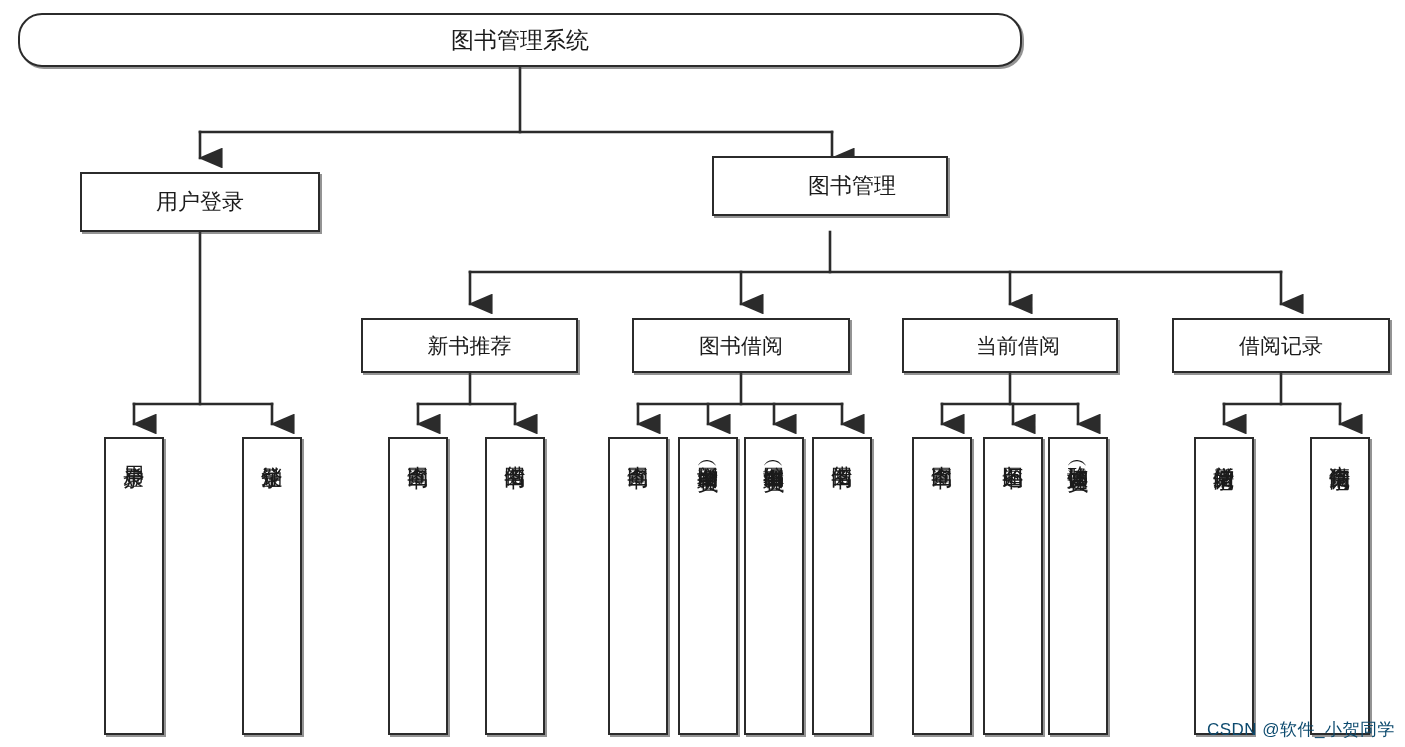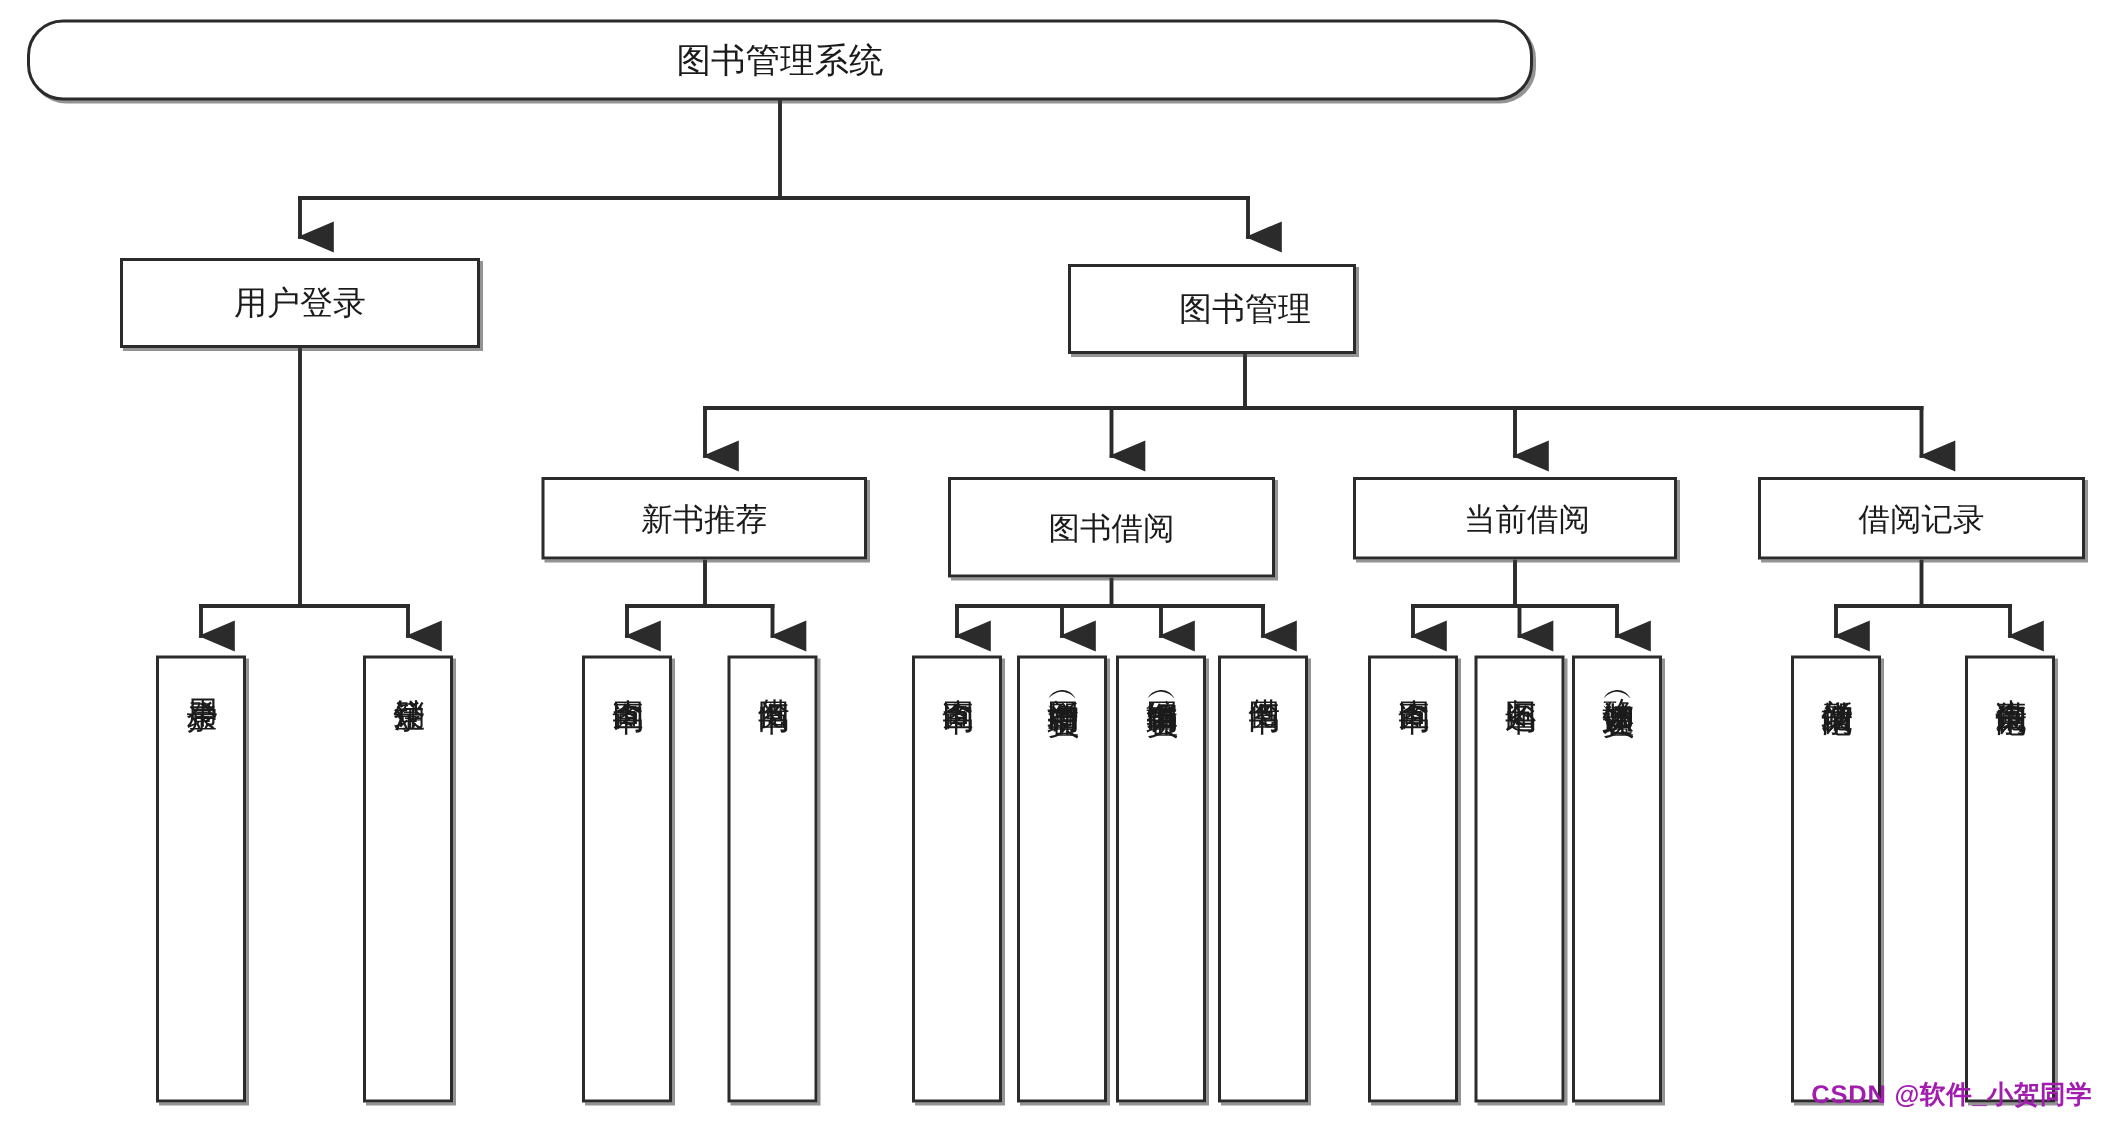--- a/index.html
+++ b/index.html
@@ -61,24 +61,23 @@
     color: #1b1b1b;
   }
   .leaf-tall .vlabel {
     font-size: 21px;
   }
   #watermark {
     position: absolute;
     right: 10px;
     bottom: 6px;
     font-size: 17px;
-    color: #a21caf;
+    color: #0c4a6e;
     white-space: nowrap;
     letter-spacing: 0.5px;
-    font-weight: bold;
   }
 </style>
 </head>
 <body>
 
 <div id="canvas">
 
   <svg id="wires" viewBox="0 0 1405 747" width="1405" height="747" xmlns="http://www.w3.org/2000/svg">
     <defs>
       <marker id="arrow" viewBox="0 0 10 12" refX="5" refY="11" markerWidth="9" markerHeight="11" orient="auto-start-reverse">
@@ -134,28 +133,28 @@
     </g>
   </svg>
 
   <div class="node root" style="left: 18px; top: 13px; width: 1004px; height: 54px;">
     <span>图书管理系统</span>
   </div>
 
   <div class="node level2" style="left: 80px; top: 172px; width: 240px; height: 60px;">
     <span>用户登录</span>
   </div>
-  <div class="node level2" style="left: 712px; top: 176px; width: 192px; height: 60px; padding-left: 44px;">
+  <div class="node level2" style="left: 712px; top: 156px; width: 236px; height: 60px; padding-left: 44px;">
     <span>图书管理</span>
   </div>
 
   <div class="node level3" style="left: 361px; top: 318px; width: 217px; height: 55px;">
     <span>新书推荐</span>
   </div>
-  <div class="node level3" style="left: 632px; top: 318px; width: 218px; height: 67px; justify-content: center;">
+  <div class="node level3" style="left: 632px; top: 318px; width: 218px; height: 55px; justify-content: center;">
     <span>图书借阅</span>
   </div>
   <div class="node level3" style="left: 902px; top: 318px; width: 216px; height: 55px; padding-left: 16px;">
     <span>当前借阅</span>
   </div>
   <div class="node level3" style="left: 1172px; top: 318px; width: 218px; height: 55px;">
     <span>借阅记录</span>
   </div>
 
   <div class="node leaf" style="left: 104px; top: 437px; width: 60px; height: 298px;">

